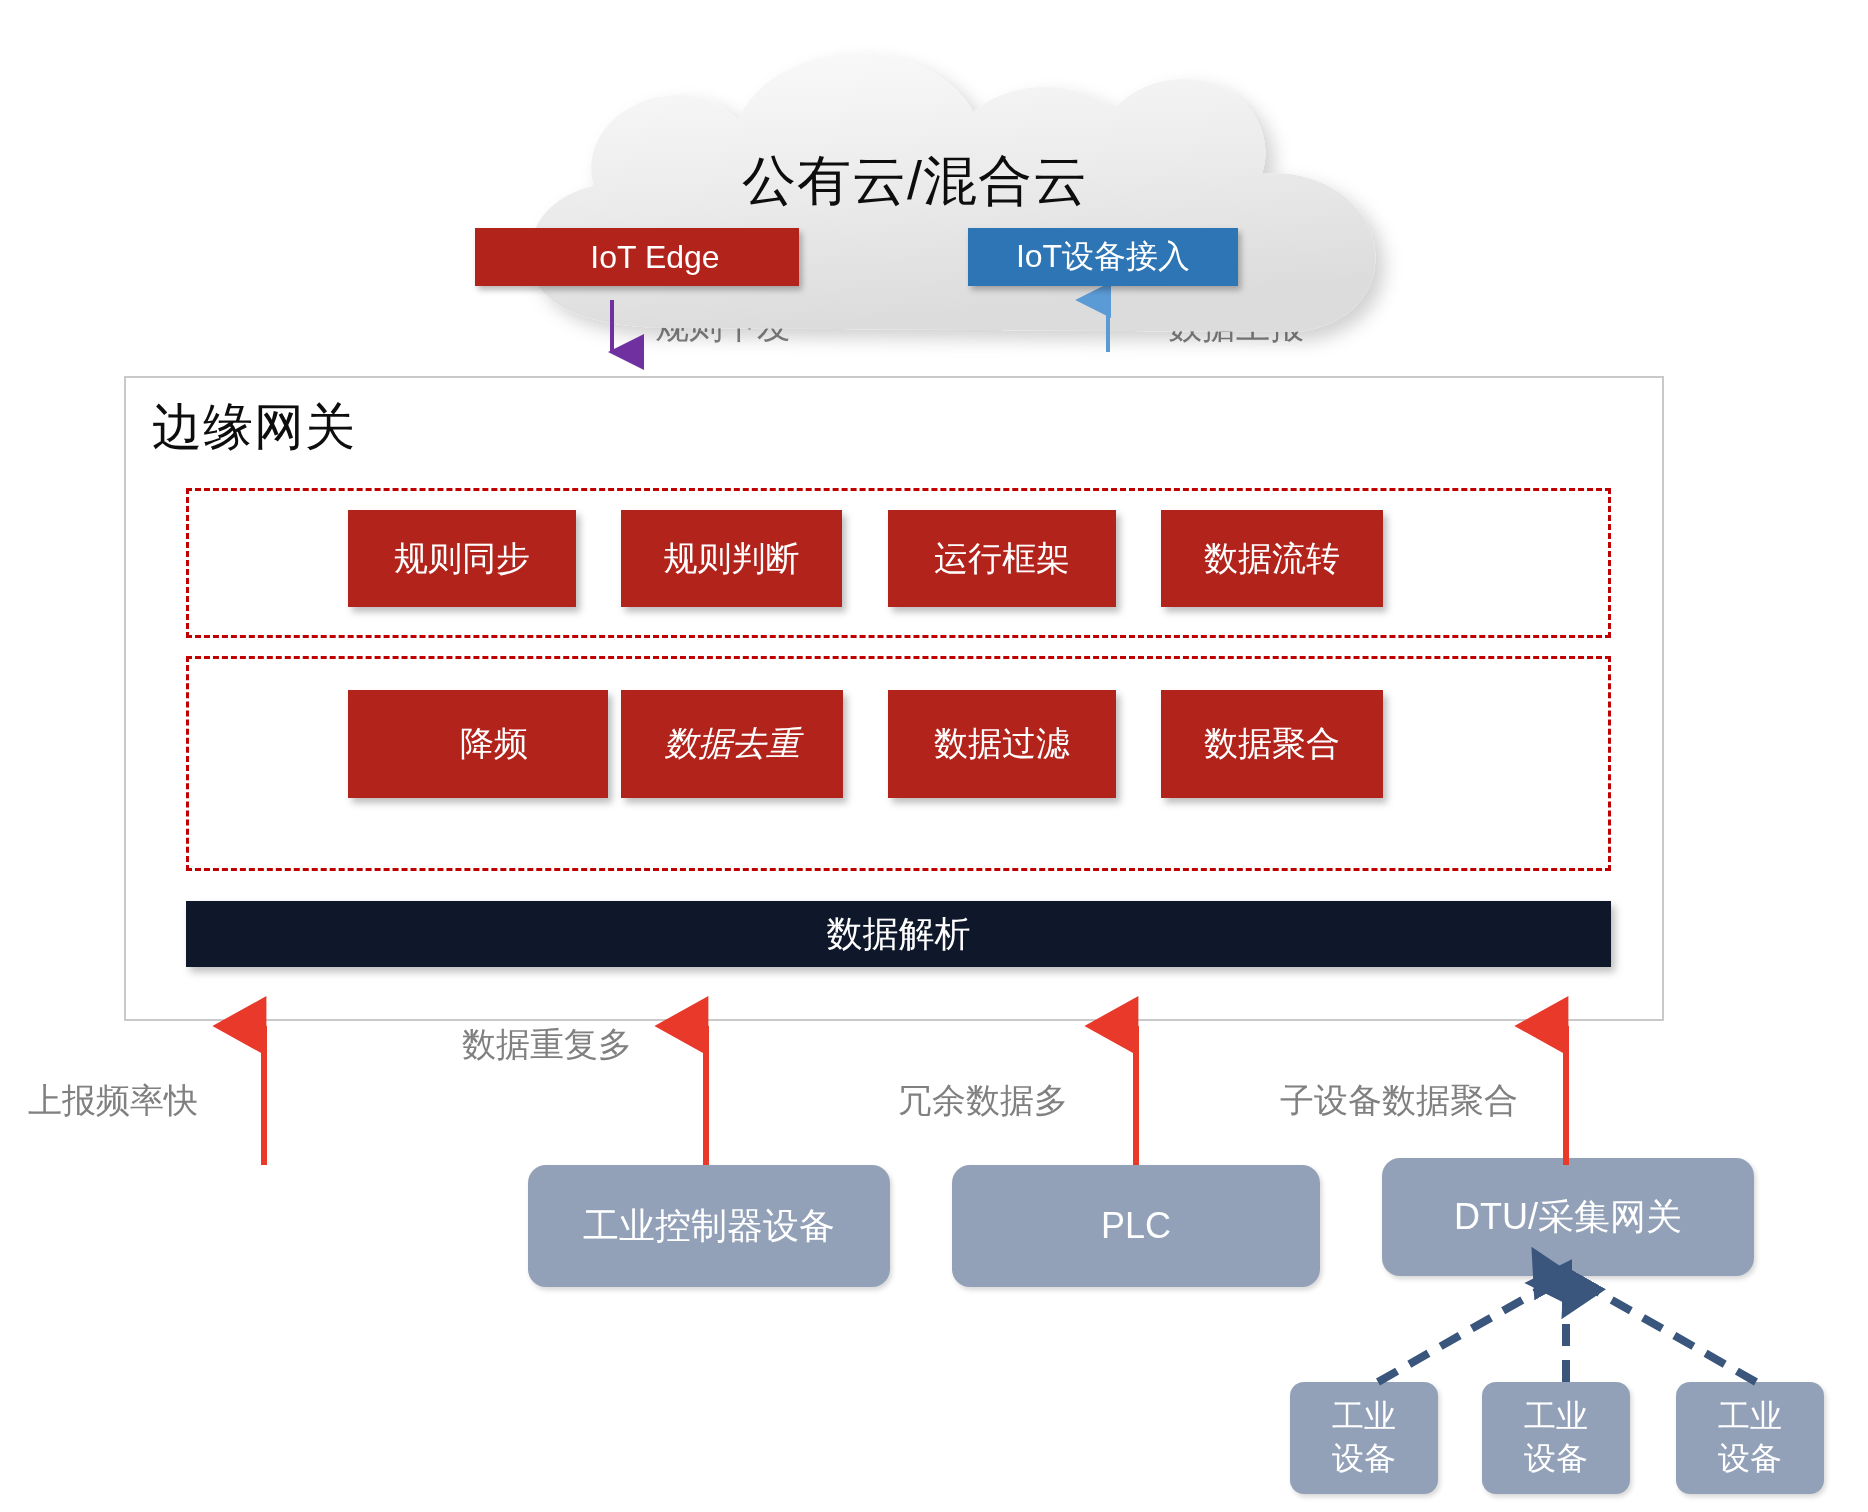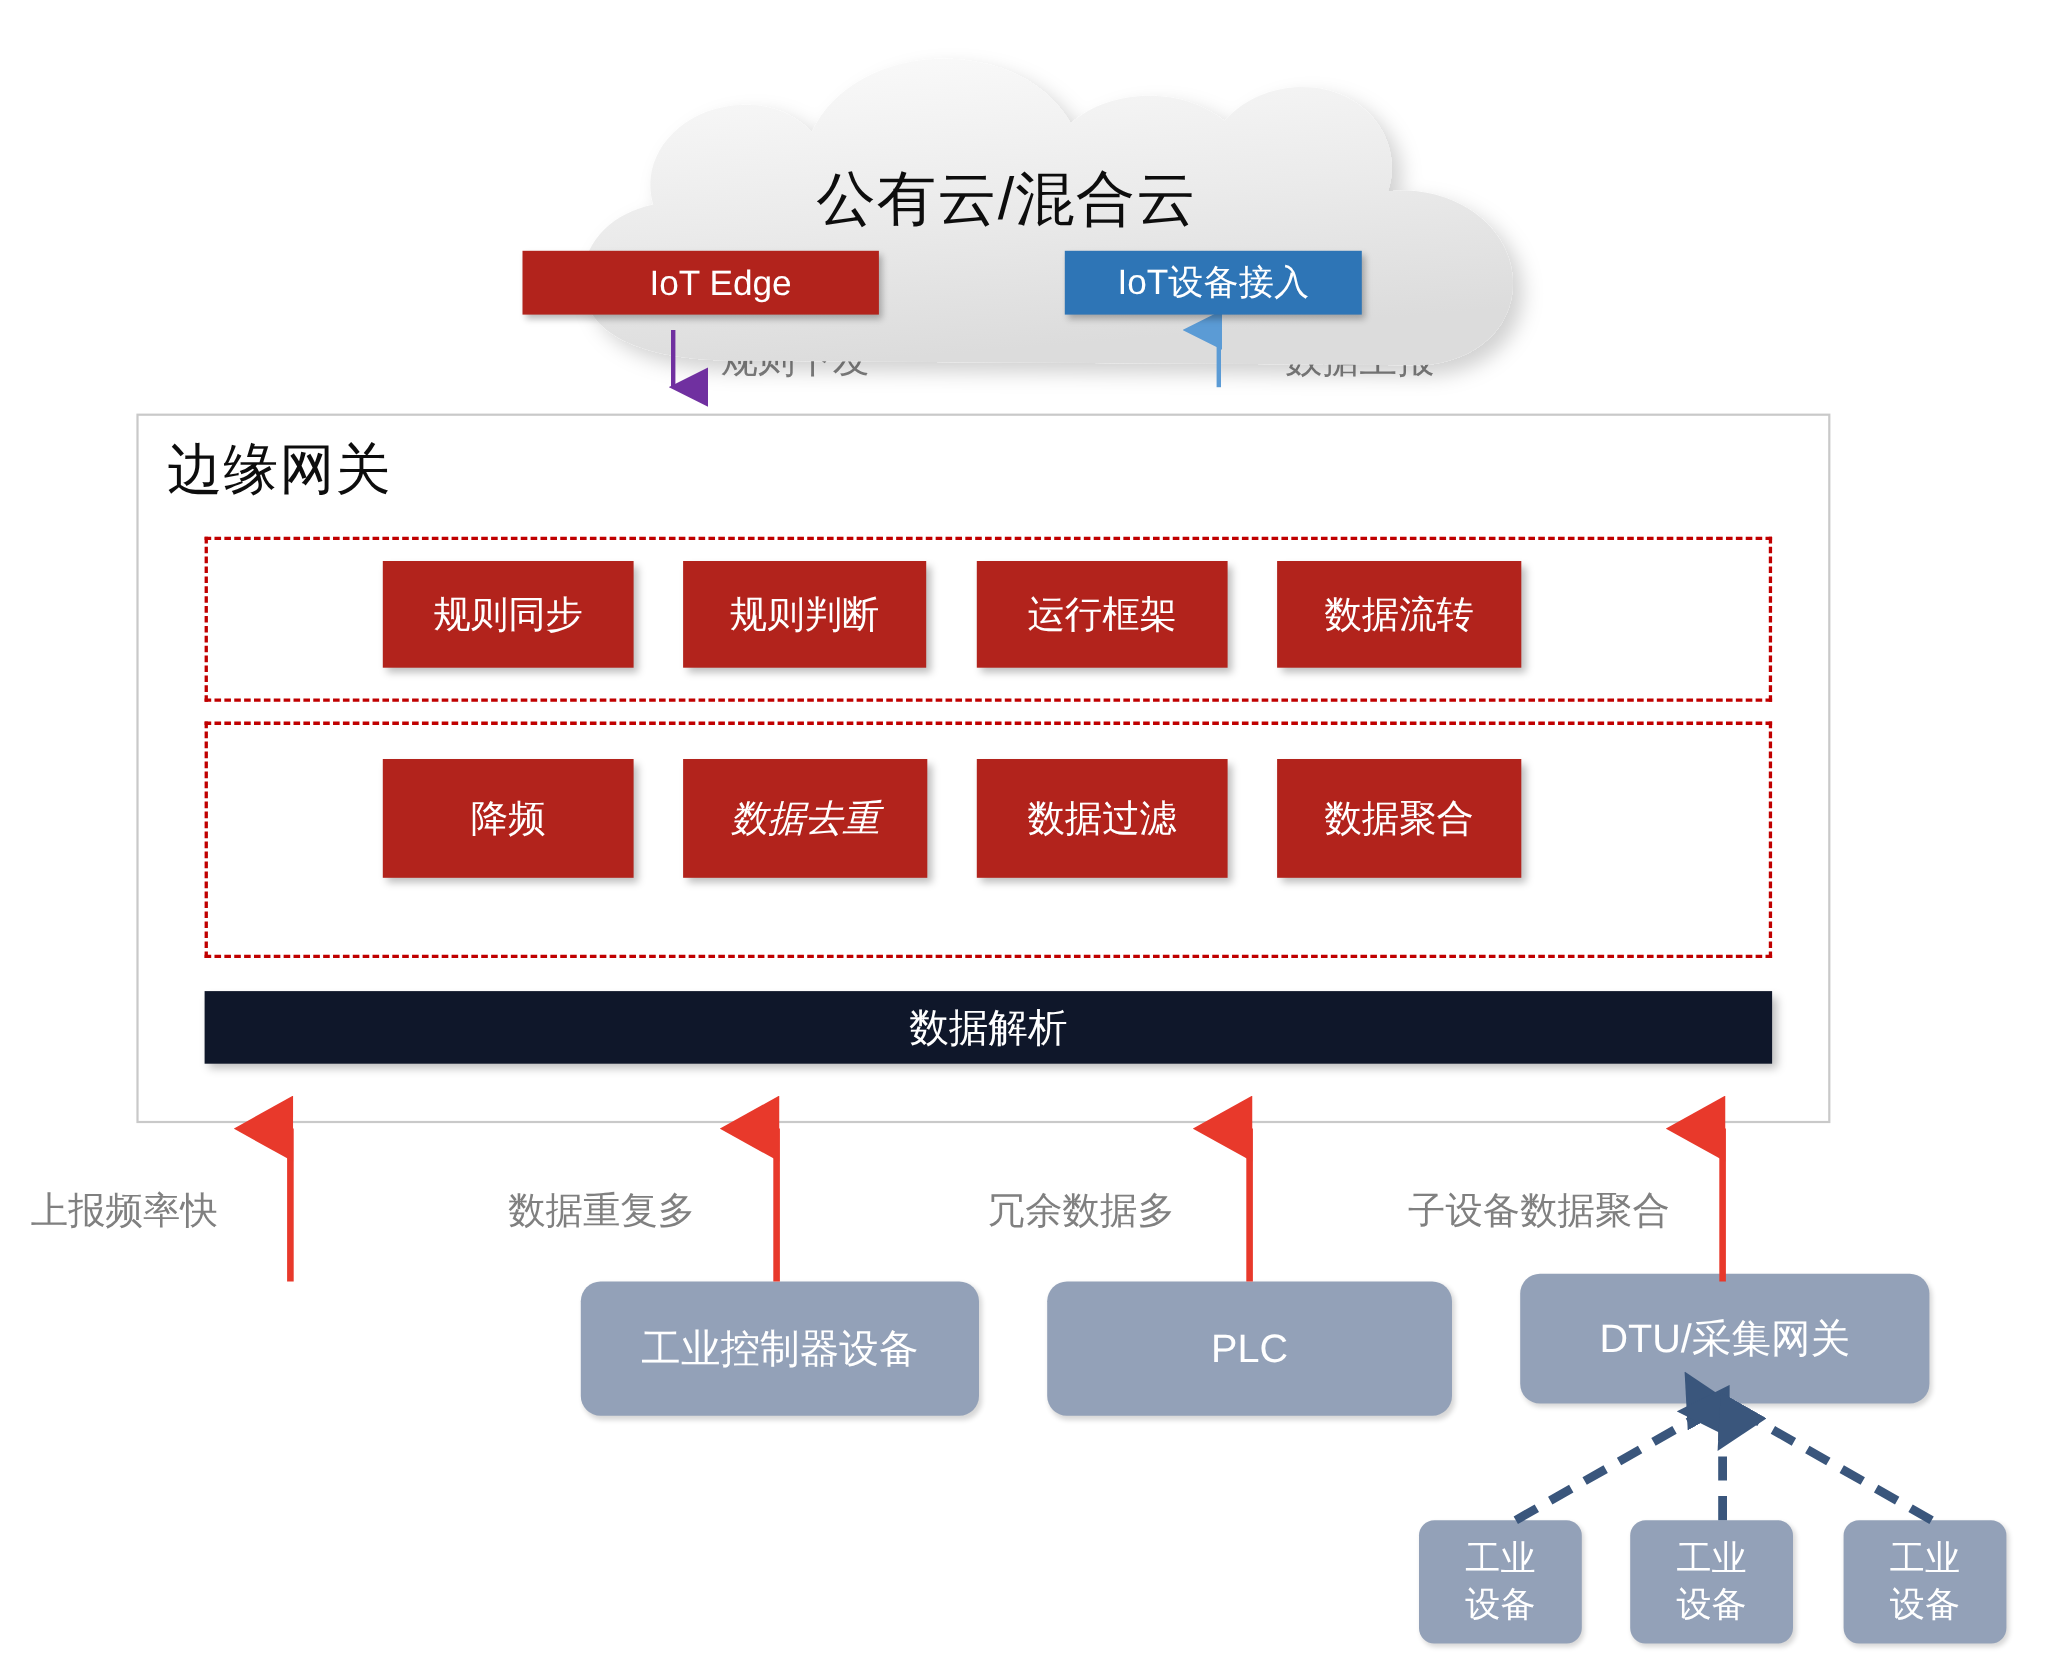--- a/index.html
+++ b/index.html
@@ -239,30 +239,30 @@
   <div id="gateway-box">
     <div id="gateway-title">边缘网关</div>
 
     <div class="dashed-group" id="dashed-row1"></div>
     <div class="red-chip" style="left:222px; top:132px; width:228px; height:97px;">规则同步</div>
     <div class="red-chip" style="left:495px; top:132px; width:221px; height:97px;">规则判断</div>
     <div class="red-chip" style="left:762px; top:132px; width:228px; height:97px;">运行框架</div>
     <div class="red-chip" style="left:1035px; top:132px; width:222px; height:97px;">数据流转</div>
 
     <div class="dashed-group" id="dashed-row2"></div>
-    <div class="red-chip" style="left:222px; top:312px; width:228px; height:108px;">降频</div>
+    <div class="red-chip" style="left:222px; top:312px; width:228px; height:108px;padding-left:32px;">降频</div>
     <div class="red-chip" style="left:495px; top:312px; width:222px; height:108px;font-style:italic;">数据去重</div>
     <div class="red-chip" style="left:762px; top:312px; width:228px; height:108px;">数据过滤</div>
     <div class="red-chip" style="left:1035px; top:312px; width:222px; height:108px;">数据聚合</div>
 
     <div class="wide-chip" style="left:60px; top:523px; width:1425px; height:66px;">数据解析</div>
   </div>
 
   <div class="problem-label" style="left:28px; top:1078px;">上报频率快</div>
-  <div class="problem-label" style="left:462px; top:1078px;">数据重复多</div>
+  <div class="problem-label" style="left:462px; top:1022px;">数据重复多</div>
   <div class="problem-label" style="left:898px; top:1078px;">冗余数据多</div>
   <div class="problem-label" style="left:1280px; top:1078px;">子设备数据聚合</div>
 
 
   <div class="device-box" style="left:528px; top:1165px; width:362px; height:122px;">
     <div>
       <div>工业控制器设备</div>
     </div>
   </div>
 

